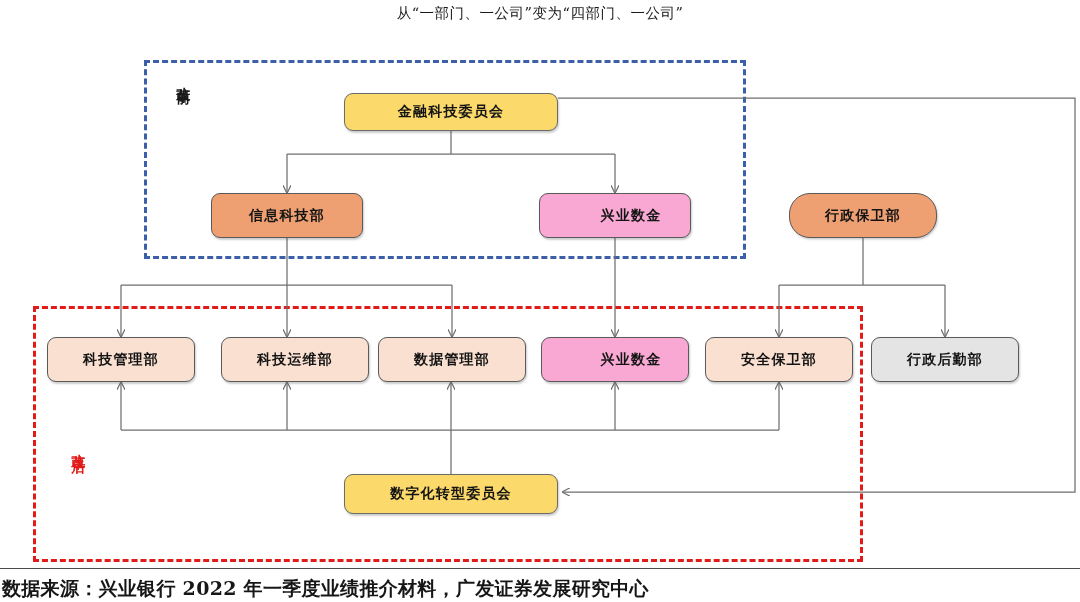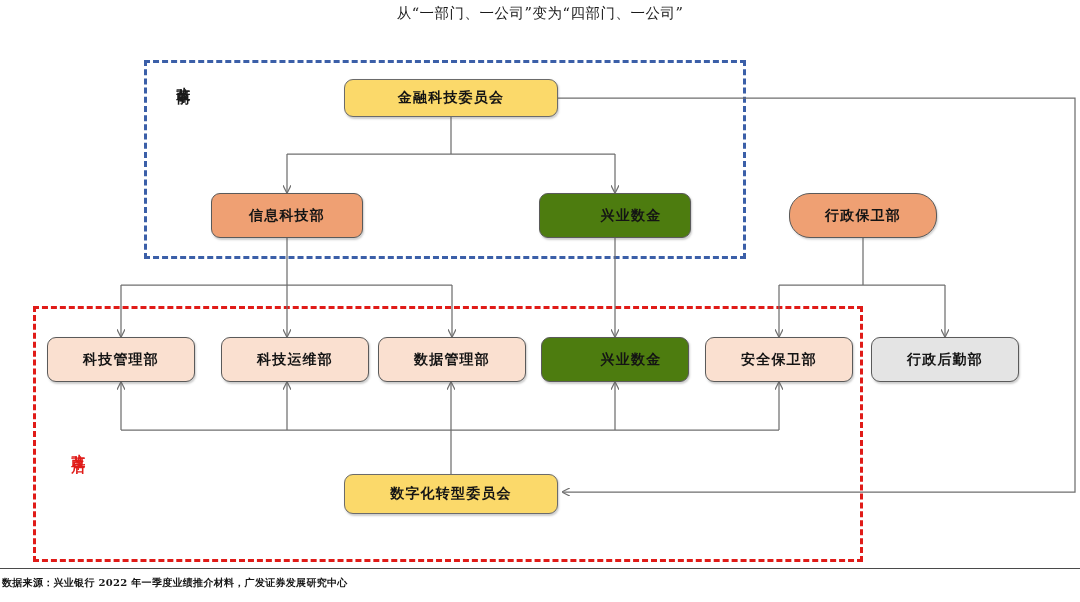--- a/index.html
+++ b/index.html
@@ -53,21 +53,21 @@
     justify-content: center;
     font-size: 14px;
     font-weight: 700;
     color: #141414;
     letter-spacing: 1.2px;
     white-space: nowrap;
     box-shadow: 1px 1.5px 2px rgba(90,90,90,0.30);
   }
   .node.yellow  { background: #FBD96A; border-color: #6b6b6b; }
   .node.orange  { background: #EFA073; border-color: #5a5a5a; }
-  .node.blue    { background: #4d7c0f; border-color: #5a5a5a; padding-left: 32px; }
+  .node.blue    { background: #f9a8d4; border-color: #5a5a5a; padding-left: 32px; }
   .node.peach   { background: #FAE0D0; border-color: #5a5a5a; }
   .node.gray    { background: #E4E4E4; border-color: #5a5a5a; }
 
   
   .frame {
     position: absolute;
     box-sizing: border-box;
     background: transparent;
   }
   .frame.before {
@@ -97,21 +97,21 @@
     left: 0;
     top: 568px;
     width: 1080px;
     height: 0;
     border-top: 1.6px solid #4a4a4a;
   }
   .footer-note {
     position: absolute;
     left: 2px;
     top: 576px;
-    font-size: 10px;
+    font-size: 19px;
     font-weight: 700;
     color: #161616;
     letter-spacing: 0.3px;
     white-space: nowrap;
   }
 </style>
 </head>
 <body>
 
 <div id="stage">
@@ -155,21 +155,21 @@
       <path d="M 451 475 L 451 430"></path>
       <path d="M 121 430 L 779 430"></path>
       <path d="M 121 430 L 121 383" marker-end="url(#arrowDown)"></path>
       <path d="M 287 430 L 287 383" marker-end="url(#arrowDown)"></path>
       <path d="M 451 430 L 451 383" marker-end="url(#arrowDown)"></path>
       <path d="M 615 430 L 615 383" marker-end="url(#arrowDown)"></path>
       <path d="M 779 430 L 779 383" marker-end="url(#arrowDown)"></path>
     </g>
   </svg>
 
-  <div class="node yellow" style="left:344px; top:79px; width:214px; height:38px;">金融科技委员会</div>
+  <div class="node yellow" style="left:344px; top:93px; width:214px; height:38px;">金融科技委员会</div>
 
   <div class="node orange" style="left:211px; top:193px; width:152px; height:45px;">信息科技部</div>
 
   <div class="node blue" style="left:539px; top:193px; width:152px; height:45px;">兴业数金</div>
 
   <div class="node orange" style="left:789px; top:193px; width:148px; height:45px;border-radius:21px;">行政保卫部</div>
 
   <div class="node peach" style="left:47px; top:337px; width:148px; height:45px;">科技管理部</div>
 
   <div class="node peach" style="left:213px; top:337px; width:148px; height:45px;margin-left:8px;">科技运维部</div>

